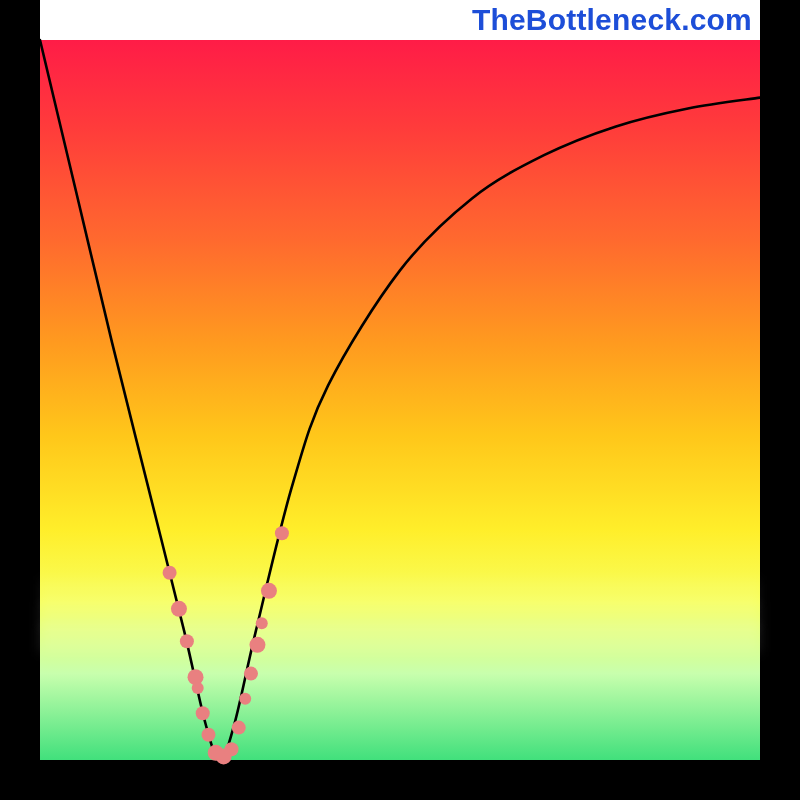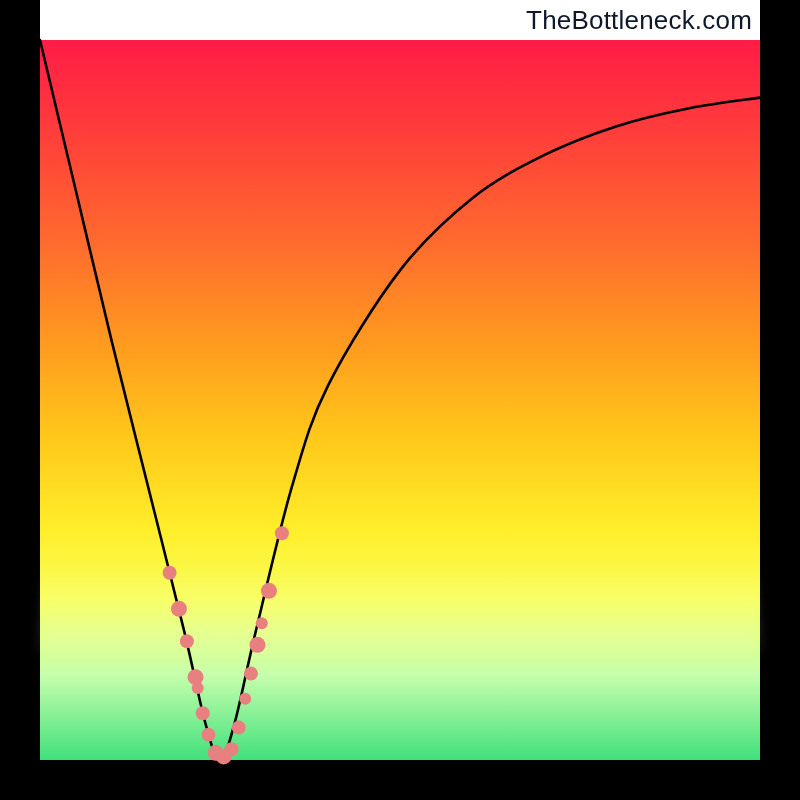--- a/index.html
+++ b/index.html
@@ -43,23 +43,23 @@
     width: 720px;
     height: 40px;
     background: #fff;
     display: flex;
     align-items: center;
     justify-content: flex-end;
     padding-right: 8px;
     box-sizing: border-box;
   }
   .watermark-text {
-    color: #0f172a;
-    font-size: 26px;
-    font-weight: 400;
+    color: #1d4ed8;
+    font-size: 30px;
+    font-weight: 700;
     letter-spacing: 0.2px;
   }
   svg.curve {
     position: absolute;
     left: 0;
     top: 0;
     width: 720px;
     height: 720px;
     overflow: visible;
   }

